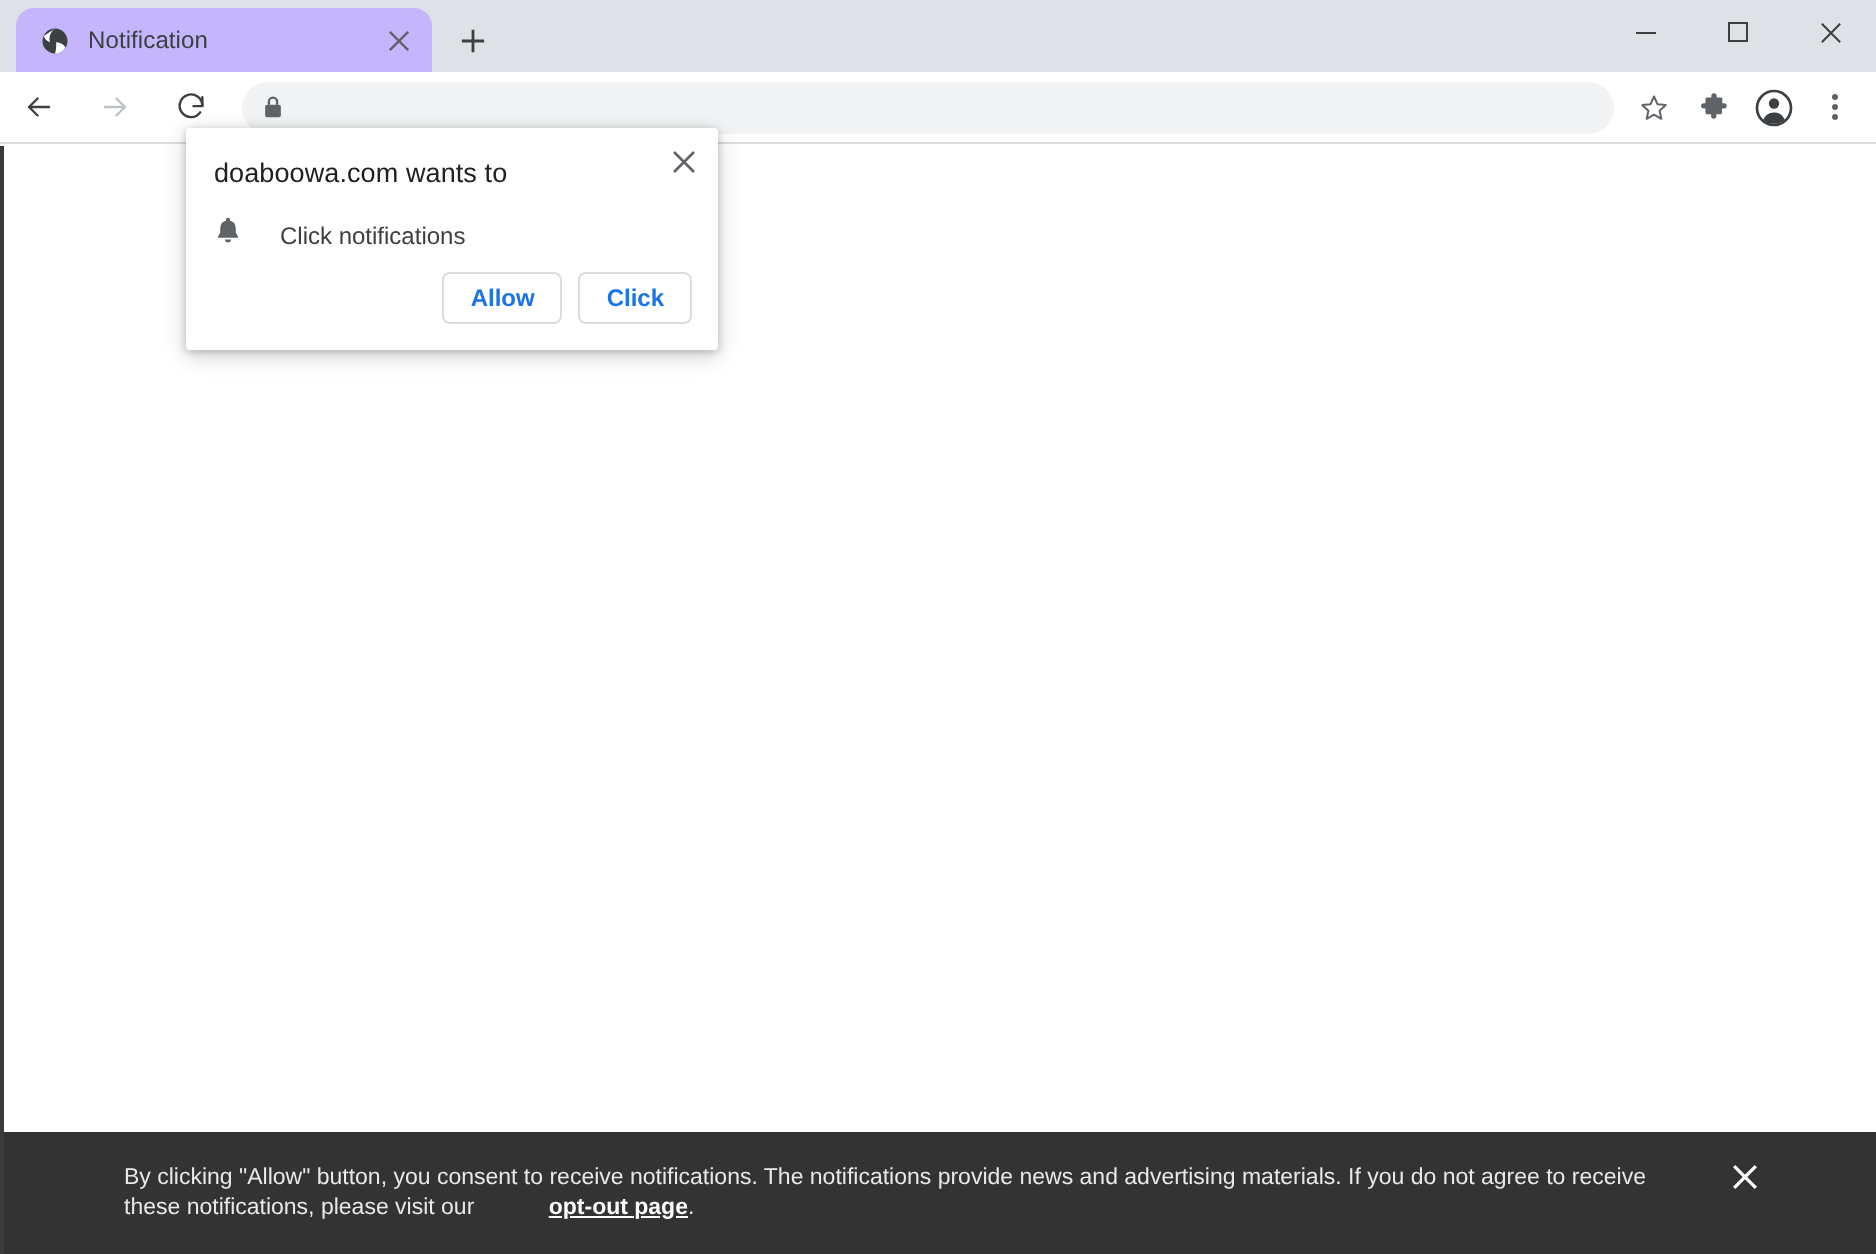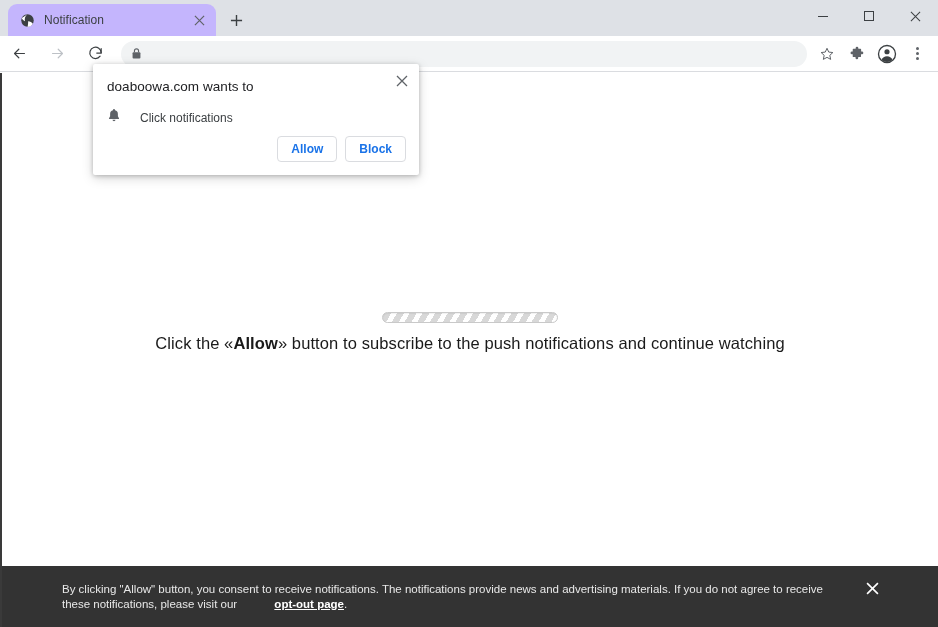--- a/index.html
+++ b/index.html
@@ -283,21 +283,21 @@
     color: #ffffff;
     font-size: 16px;
     line-height: 1;
   }
 
   
   .permission-bubble {
     position: absolute;
     top: 64px;
     left: 93px;
-    width: 326px;
+    width: 266px;
     height: 111px;
     background: #ffffff;
     border-radius: 2px;
     box-shadow: 0 1px 4px rgba(0,0,0,0.22), 0 3px 12px rgba(0,0,0,0.17);
     z-index: 50;
   }
 
   .bubble-close {
     position: absolute;
     top: 8px;
@@ -455,24 +455,20 @@
       <span class="dots">
         <span></span>
           <span></span>
           <span></span>
       </span>
     </div>
   </div>
 
   <div class="viewport">
 
-    <div class="page-center">
-      <div class="progress-bar"></div>
-      <div class="page-message"><span>Click the «</span><b>Allow</b><span>» button to subscribe to the push notifications and continue watching</span></div>
-    </div>
 
     <div class="consent-banner">
       <div class="consent-text"><span>By clicking "Allow" button, you consent to receive notifications. The notifications provide news and advertising materials. If you do not agree to receive these notifications, please visit our </span><a href="#">opt-out page</a><span>.</span></div>
       <div class="banner-close">
         <svg width="13" height="13" viewBox="0 0 12 12">
           <path d="M1 1 L11 11 M11 1 L1 11" stroke="#ffffff" stroke-width="1.5" fill="none"></path>
         </svg>
       </div>
     </div>
   </div>
@@ -492,17 +488,17 @@
         <svg width="14" height="15" viewBox="0 0 20 22">
           <path d="M10 1.3 a1.5 1.5 0 0 1 1.5 1.5 v0.6 a5.6 5.6 0 0 1 4.2 5.4 v3.4 l1.6 2.7 a0.7 0.7 0 0 1-0.6 1.1 H3.3 a0.7 0.7 0 0 1-0.6-1.1 L4.3 12.2 V8.8 a5.6 5.6 0 0 1 4.2-5.4 V2.8 A1.5 1.5 0 0 1 10 1.3 Z" fill="#5f6368"></path>
           <path d="M7.8 17.2 h4.4 a2.2 2.2 0 0 1-4.4 0 Z" fill="#5f6368"></path>
         </svg>
       </span>
       <span class="bubble-row-label">Click notifications</span>
     </div>
 
     <div class="bubble-actions">
       <button class="bubble-btn">Allow</button>
-      <button class="bubble-btn">Block</button>
+      <button class="bubble-btn">Click</button>
     </div>
   </div>
 
 </div>
 
 </body></html>

